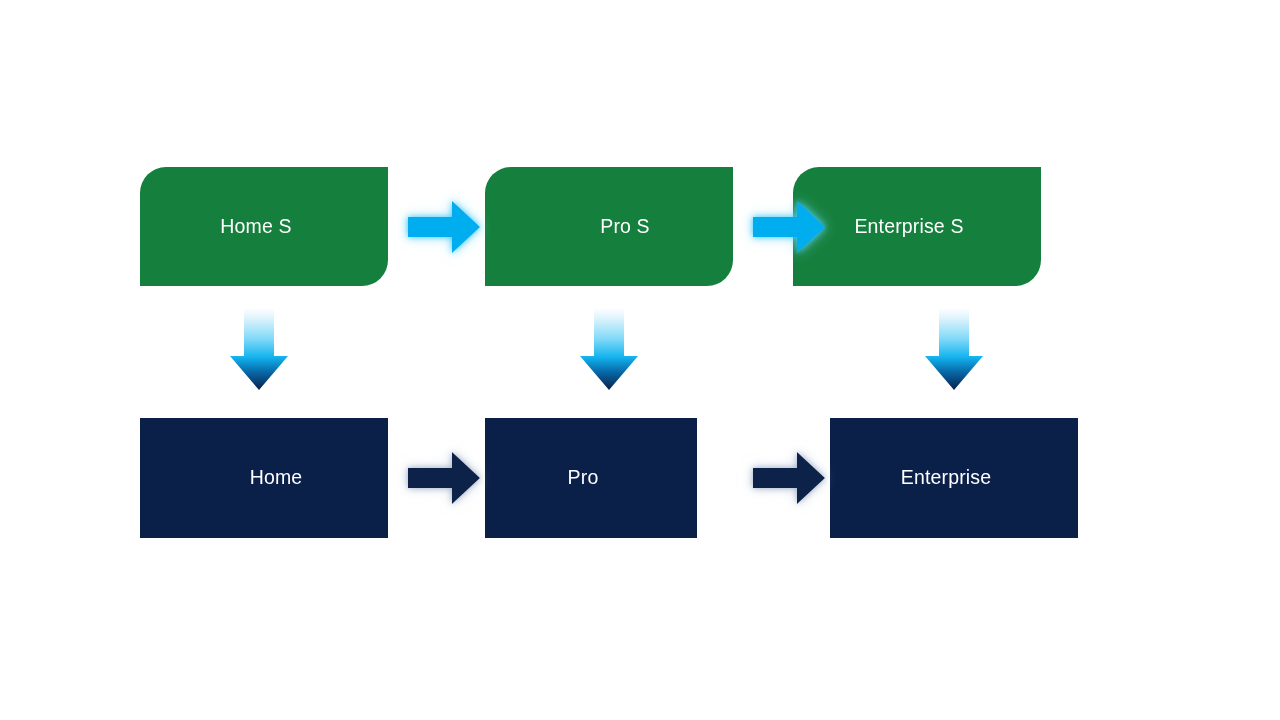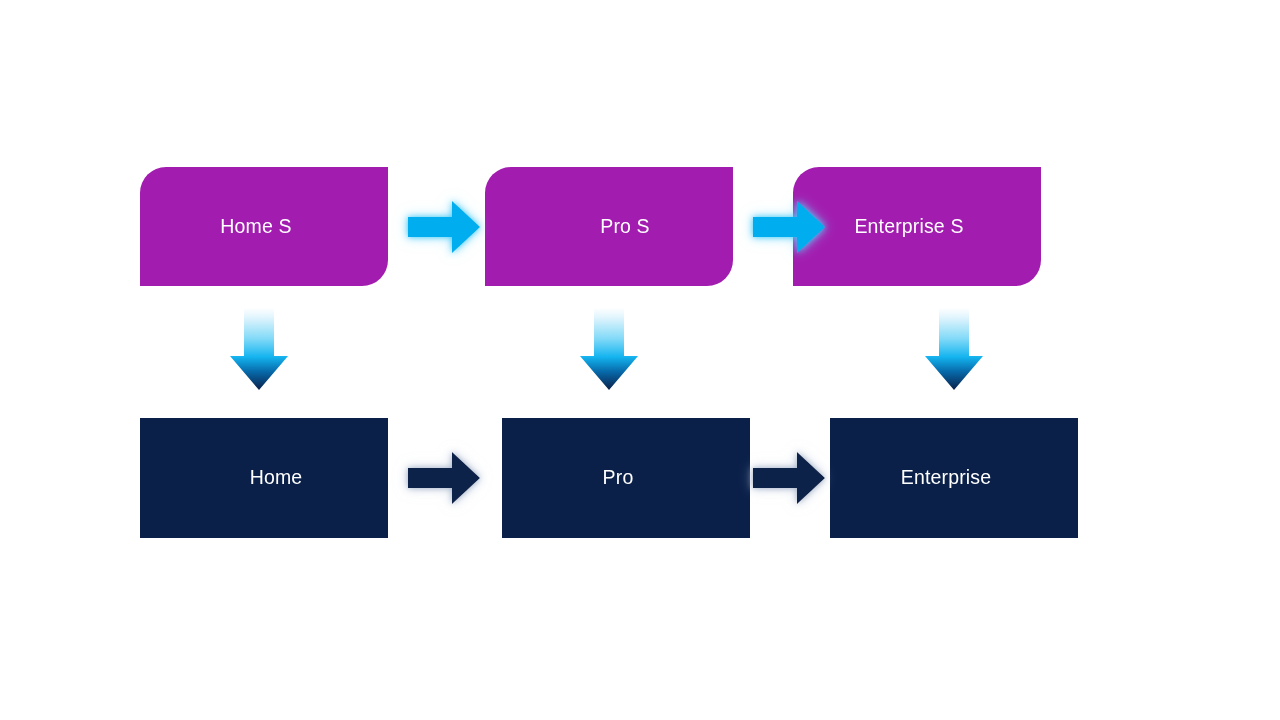--- a/index.html
+++ b/index.html
@@ -31,21 +31,21 @@
     box-sizing: border-box;
     color: #ffffff;
     font-size: 19.5px;
     font-weight: 400;
     letter-spacing: 0.15px;
     line-height: 1.2;
     user-select: none;
   }
 
   .node-top {
-    background: #a21caf;
+    background: #15803d;
     border-radius: 26px 0 26px 0;   
   }
 
   .node-bottom {
     background: #0A2049;
     border-radius: 0;
   }
 
   .node .node-label {
     display: block;
@@ -164,21 +164,21 @@
         </linearGradient>
       </defs>
       <path d="M16,0 L46,0 L46,48 L60,48 L31,82 L2,48 L16,48 Z" fill="url(#vgrad3)"></path>
     </svg>
   </div>
 
   <div class="node node-bottom" style="left:140px; top:418px; width:248px; height:120px;padding-left:40px;">
     <span class="node-label">Home</span>
   </div>
 
-  <div class="node node-bottom" style="left:502px; top:418px; width:248px; height:120px;">
+  <div class="node node-bottom" style="left:485px; top:418px; width:212px; height:120px;">
     <span class="node-label">Pro</span>
   </div>
 
   <div class="node node-bottom" style="left:830px; top:418px; width:248px; height:120px;align-items:center;">
     <span class="node-label">Enterprise</span>
   </div>
 
   <div class="h-arrow" style="left:404px; top:447px;">
     <svg viewBox="0 0 78 62" xmlns="http://www.w3.org/2000/svg">
       <defs>

